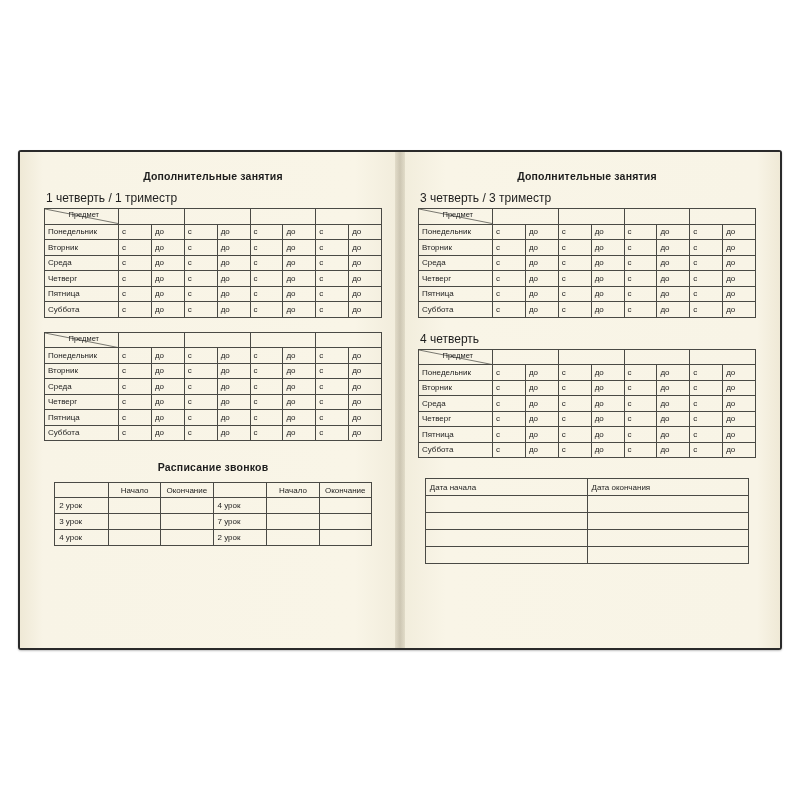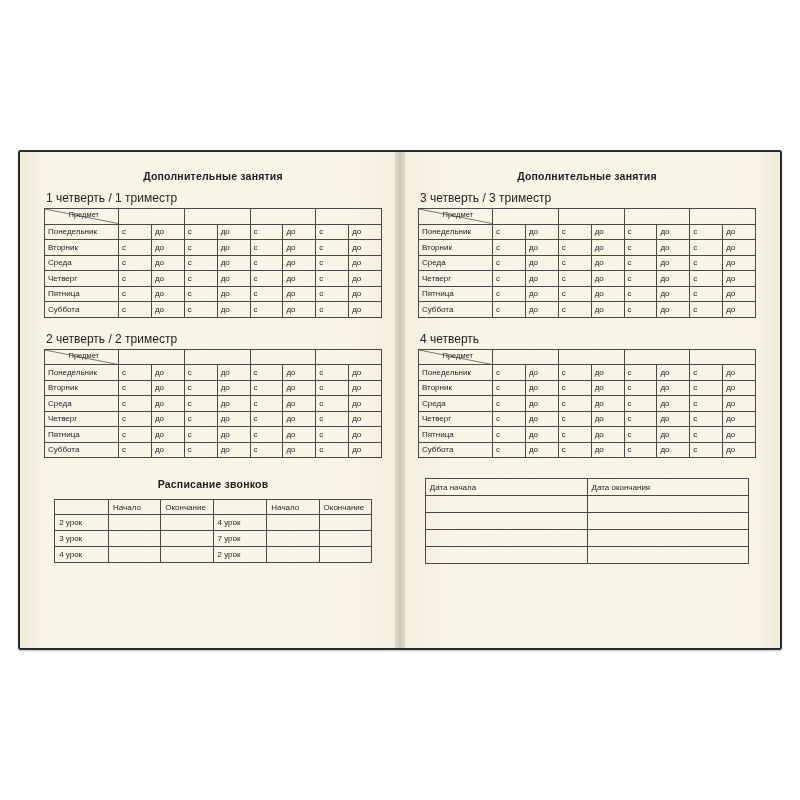--- a/index.html
+++ b/index.html
@@ -144,21 +144,21 @@
   table.bells td {
     border: 0.8px solid #4a4a45;
     height: 16px;
     font-size: 8px;
     color: #1d1d1d;
     padding: 0 4px;
     box-sizing: border-box;
   }
   table.bells td.lesson { width: 17%; }
   table.bells td.colh {
-    text-align: left;
+    text-align: center;
     height: 15px;
   }
 
   
   table.holidays {
     border-collapse: collapse;
     width: 96%;
     margin: 0 auto;
     table-layout: fixed;
   }
@@ -262,21 +262,20 @@
             <td class="slot-from">с</td>
             <td class="slot-to">до</td>
             <td class="slot-from">с</td>
             <td class="slot-to">до</td>
           </tr>
         </tbody>
           </table>
       </div>
 
       <div class="block">
-        <div class="term-label">2 четверть  /  2 триместр</div>
         <table class="grid">
           <tbody>
               <tr class="hdr-row">
             <td class="diag">
               <svg viewBox="0 0 74 22" preserveAspectRatio="none">
                     <line x1="0" y1="0" x2="74" y2="22" stroke="#4a4a45" stroke-width="0.9"></line>
                   </svg>
               <span class="subj">Предмет</span>
             </td>
             <td colspan="2"></td>

